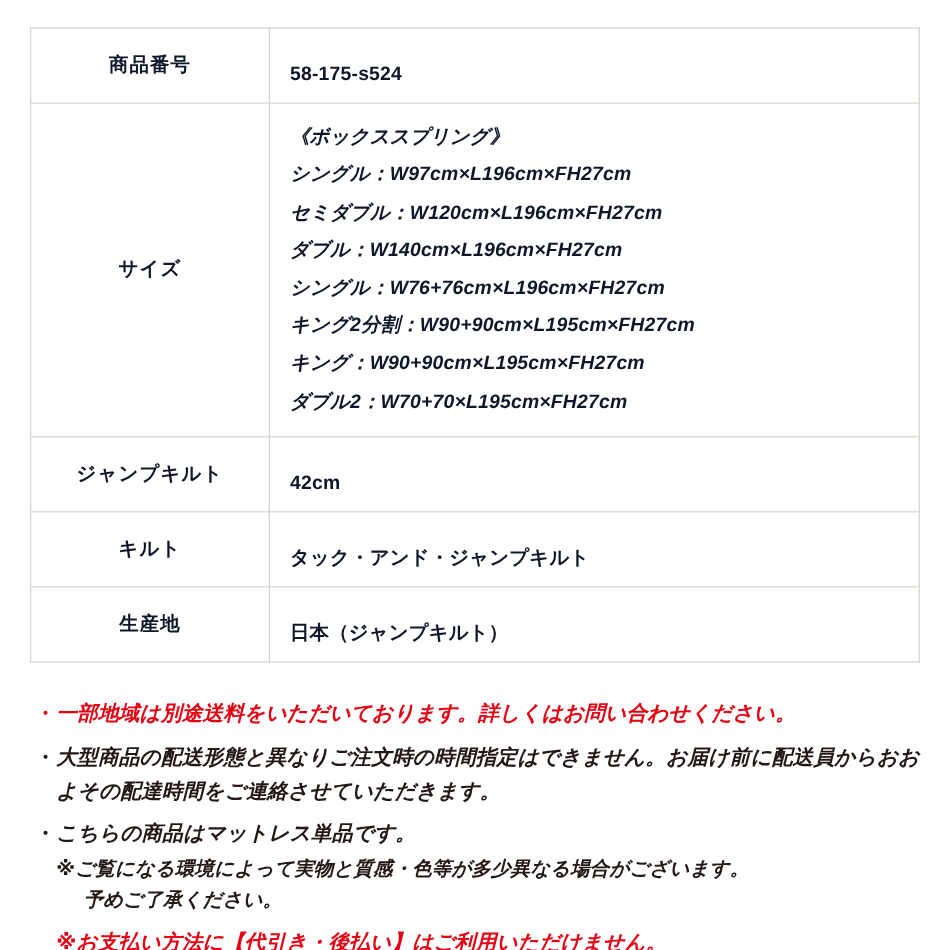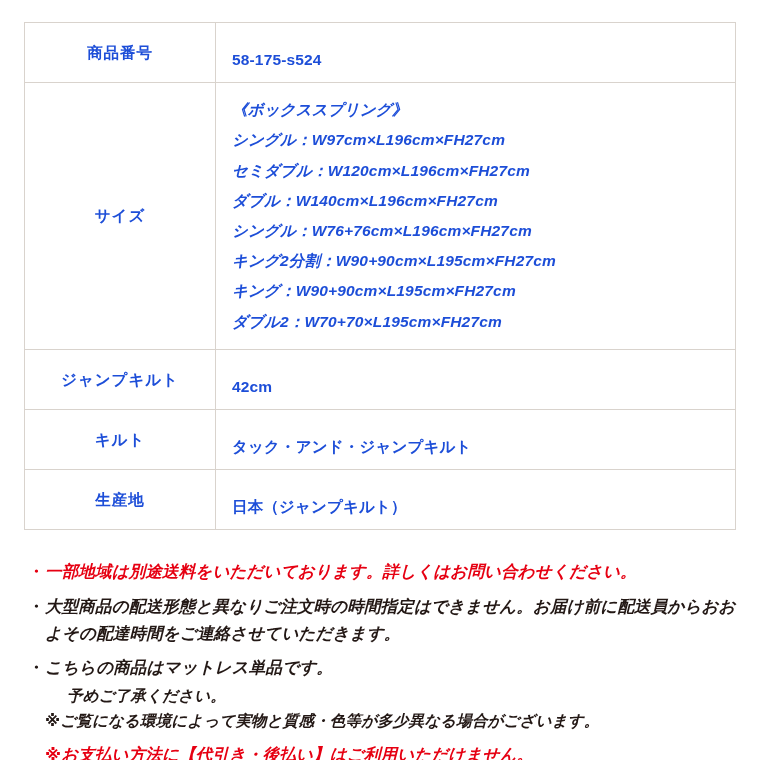--- a/index.html
+++ b/index.html
@@ -26,21 +26,21 @@
     border-collapse: collapse;
     table-layout: fixed;
     margin: 0 auto;
   }
   table.spec td {
     border: 1px solid #d9d3cd;
     vertical-align: middle;
     font-size: 15.5px;
     line-height: 1.75;
     font-weight: bold;
-    color: #1d4ed8;
+    color: #0f172a;
   }
   td.label {
     width: 178px;
     text-align: center;
     padding: 9px 6px;
     letter-spacing: 0.06em;
   }
   td.value {
     padding: 23px 0 9px 16px;
     text-align: left;
@@ -146,22 +146,22 @@
     </div>
 
     <div class="note black note-tight">
       <span class="bullet">・</span>
       <span class="body">こちらの商品はマットレス単品です。</span>
     </div>
 
     <div class="note black">
       <span class="bullet"></span>
       <span class="body">
+        <span class="sub">※ご覧になる環境によって実物と質感・色等が多少異なる場合がございます。</span>
         <span class="sub indent">予めご了承ください。</span>
-        <span class="sub">※ご覧になる環境によって実物と質感・色等が多少異なる場合がございます。</span>
       </span>
     </div>
 
     <div class="note red">
       <span class="bullet"></span>
       <span class="body">※お支払い方法に【代引き・後払い】はご利用いただけません。</span>
     </div>
 
   </div>
 </div>

